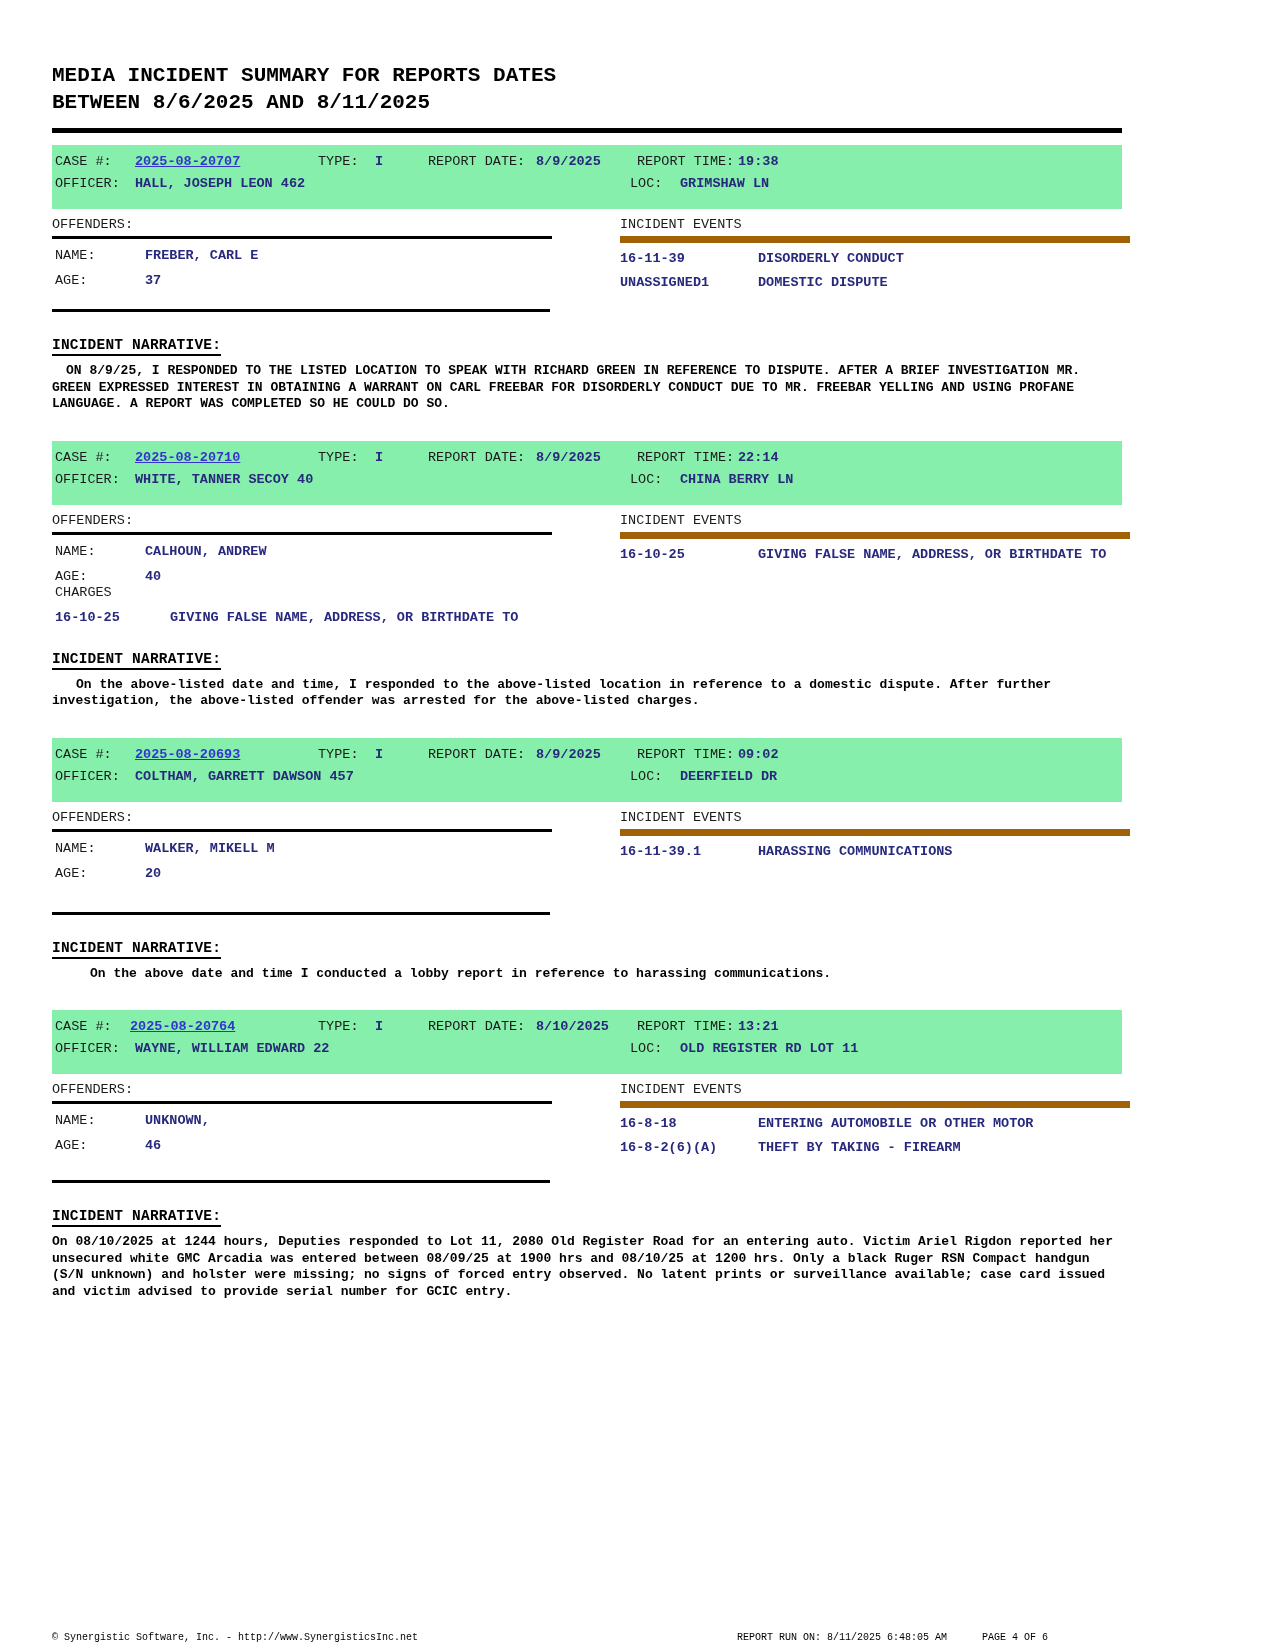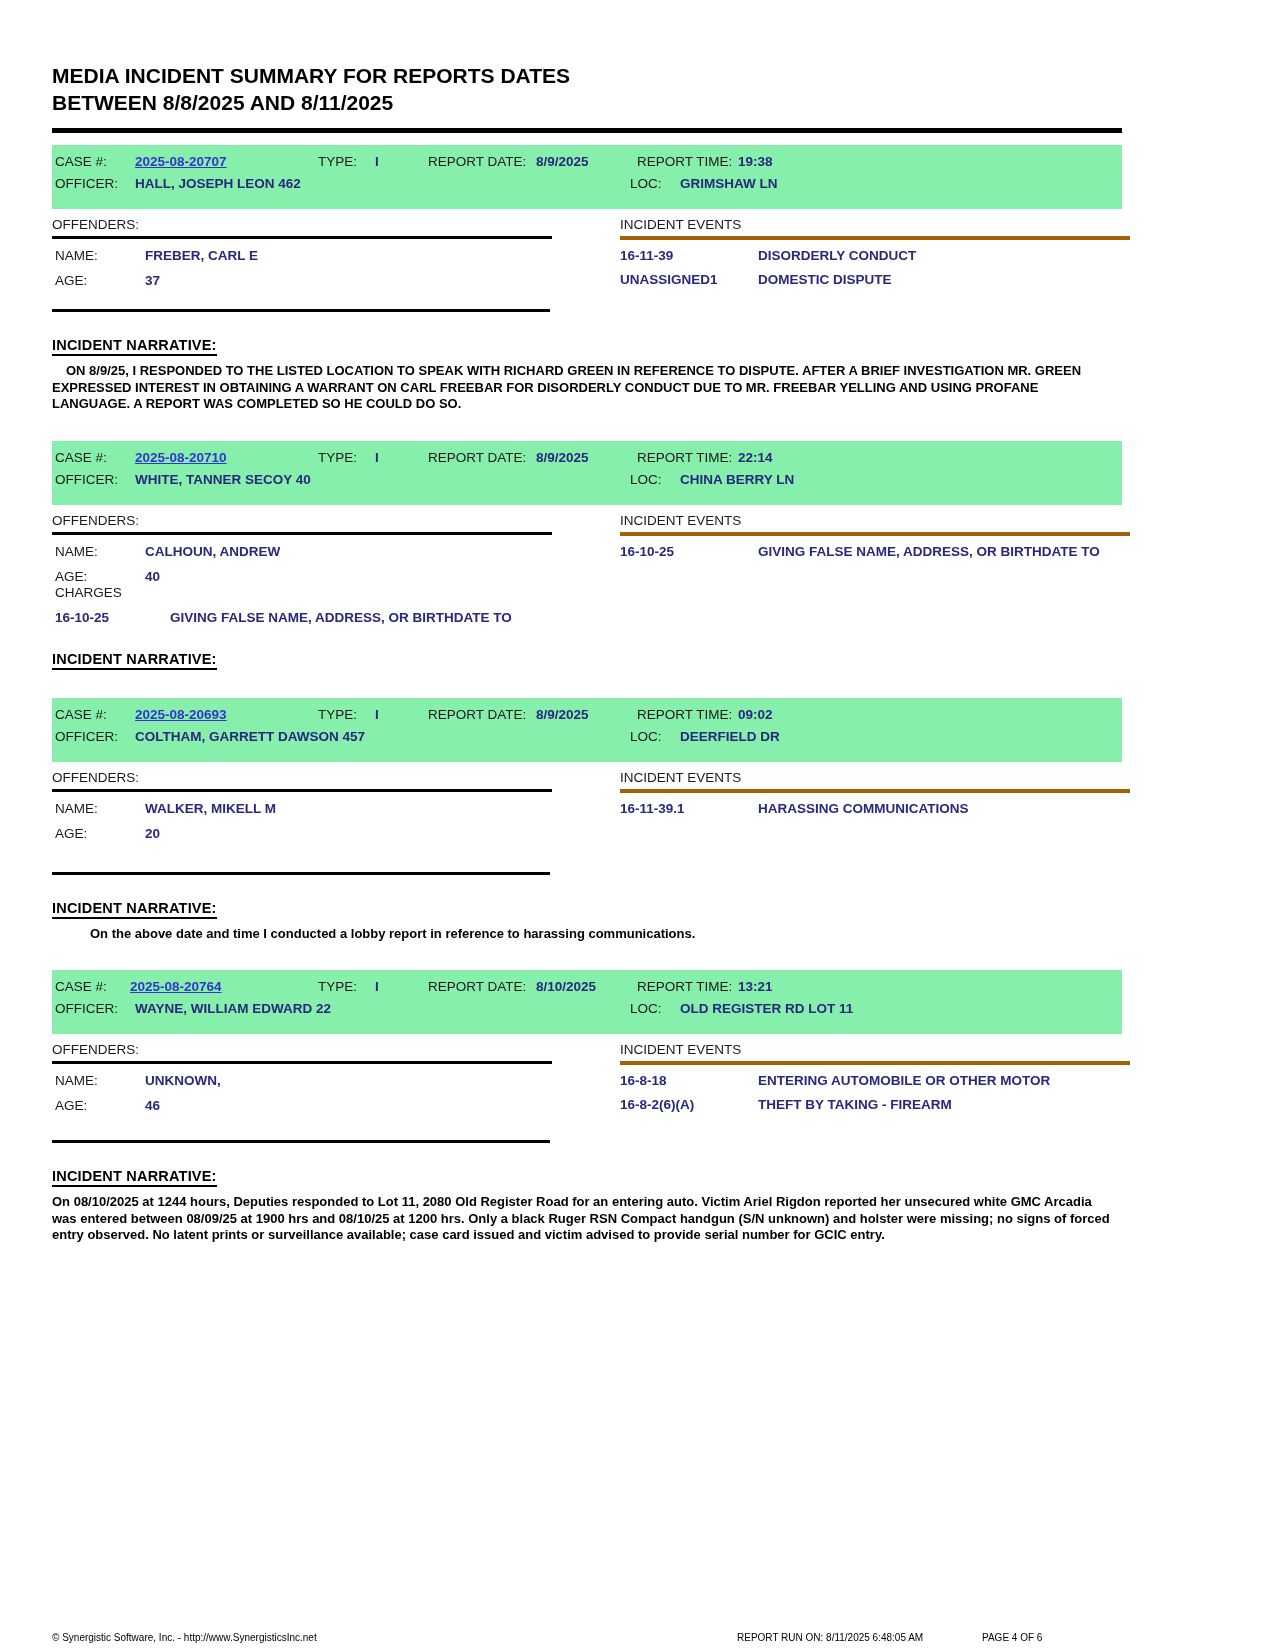--- a/index.html
+++ b/index.html
@@ -1,18 +1,18 @@
 <!DOCTYPE html>
 <html><head>
 <meta charset="utf-8">
 <style>
   * { margin:0; padding:0; box-sizing:border-box; }
   html,body { background:#ffffff; }
   body { width:1275px; font-family:"Liberation Sans", sans-serif; color:#000; }
-  .page { position:relative; width:1275px; height:1650px; background:#fff; padding:62px 153px 0 52px; overflow:hidden; }
+  .page { position:relative; width:1275px; height:1650px; background:#fff; padding:62px 153px 0 52px; overflow:hidden;font-family:Liberation Mono, monospace; }
 
   
   .report-header { display:flex; justify-content:space-between; align-items:flex-start; }
   .title-block { width:620px; }
   .title-line { font-size:21px; font-weight:bold; line-height:27px; color:#000; }
   .agency { font-size:21px; font-weight:bold; white-space:nowrap; color:#000; }
   .rule { height:5px; background:#000; margin-top:12px; margin-bottom:12px; }
 
   
   .incident { margin-bottom:28px; }
@@ -20,21 +20,21 @@
   .brow { position:relative; height:22px; font-size:13.5px; }
   .brow span, .brow a { position:absolute; top:0; white-space:nowrap; }
   .lbl { color:#1a1a1a; font-weight:normal; }
   .val { color:#28287d; font-weight:bold; }
   .case-link { color:#3434cd; font-weight:bold; text-decoration:underline; cursor:pointer; }
 
   .cols { display:flex; margin-top:8px; }
   .col-left { width:500px; flex:none; }
   .col-right { width:510px; flex:none; margin-left:68px; }
   .sec-head { font-size:13.5px; color:#1a1a1a; padding-bottom:4px; border-bottom:3px solid #000; }
-  .col-right .sec-head { border-bottom:4px solid #a16207; }
+  .col-right .sec-head { border-bottom:7px solid #a16207; }
   .frow { position:relative; height:16px; margin-top:9px; font-size:13.5px; }
   .frow span { position:absolute; top:0; white-space:nowrap; }
   .erow { position:relative; height:16px; margin-top:8px; font-size:13.5px; }
   .erow span { position:absolute; top:0; white-space:nowrap; }
   .ecode { left:0; }
   .edesc { left:115px;margin-left:23px; }
   .endline { width:498px; height:3px; background:#000; margin-top:20px; }
   .charges-gap { margin-top:0; }
 
   
@@ -55,21 +55,21 @@
   .f-page { left:982px; }
 </style>
 </head>
 <body>
 
 <div class="page">
 
   <div class="report-header">
     <div class="title-block">
       <div class="title-line">MEDIA INCIDENT SUMMARY FOR REPORTS DATES</div>
-      <div class="title-line">BETWEEN 8/8/2025 AND 8/11/2025</div>
+      <div class="title-line">BETWEEN 8/6/2025 AND 8/11/2025</div>
     </div>
   </div>
   <div class="rule"></div>
 
   <section class="incident">
     <div class="banner">
       <div class="brow">
         <span class="lbl" style="left:3px">CASE #:</span>
         <a class="case-link" style="left:83px">2025-08-20707</a>
         <span class="lbl" style="left:266px">TYPE:</span>
@@ -158,20 +158,21 @@
       <div class="col-right">
         <div class="sec-head">INCIDENT EVENTS</div>
         <div class="erow">
           <span class="val ecode">16-10-25</span>
           <span class="val edesc">GIVING FALSE NAME, ADDRESS, OR BIRTHDATE TO</span>
         </div>
       </div>
     </div>
     <div class="narr">
       <div class="narr-heading">INCIDENT NARRATIVE:</div>
+      <p class="narr-text indent-md">On the above-listed date and time, I responded to the above-listed location in reference to a domestic dispute. After further investigation, the above-listed offender was arrested for the above-listed charges.</p>
     </div>
   </section>
 
   <section class="incident">
     <div class="banner">
       <div class="brow">
         <span class="lbl" style="left:3px">CASE #:</span>
         <a class="case-link" style="left:83px">2025-08-20693</a>
         <span class="lbl" style="left:266px">TYPE:</span>
         <span class="val" style="left:323px">I</span>

